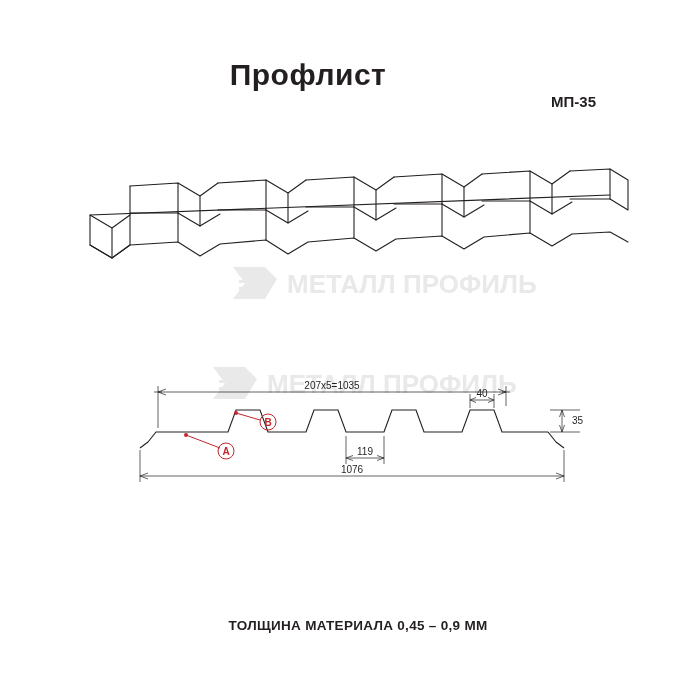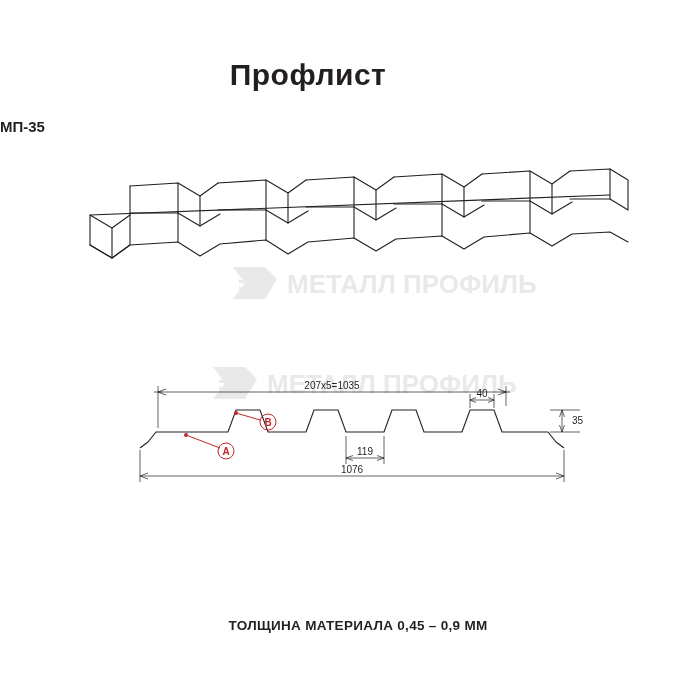--- a/index.html
+++ b/index.html
@@ -26,24 +26,24 @@
     left: 0;
     width: 616px;
     text-align: center;
     font-size: 30px;
     font-weight: bold;
     letter-spacing: 0.5px;
     color: #231f20;
   }
   .subtitle {
     position: absolute;
-    top: 118px;
+    top: 93px;
     left: 0;
     width: 596px;
-    text-align: left;
+    text-align: right;
     font-size: 15px;
     font-weight: bold;
     color: #231f20;
   }
   .footer-note {
     position: absolute;
     top: 618px;
     left: 8px;
     width: 700px;
     text-align: center;

